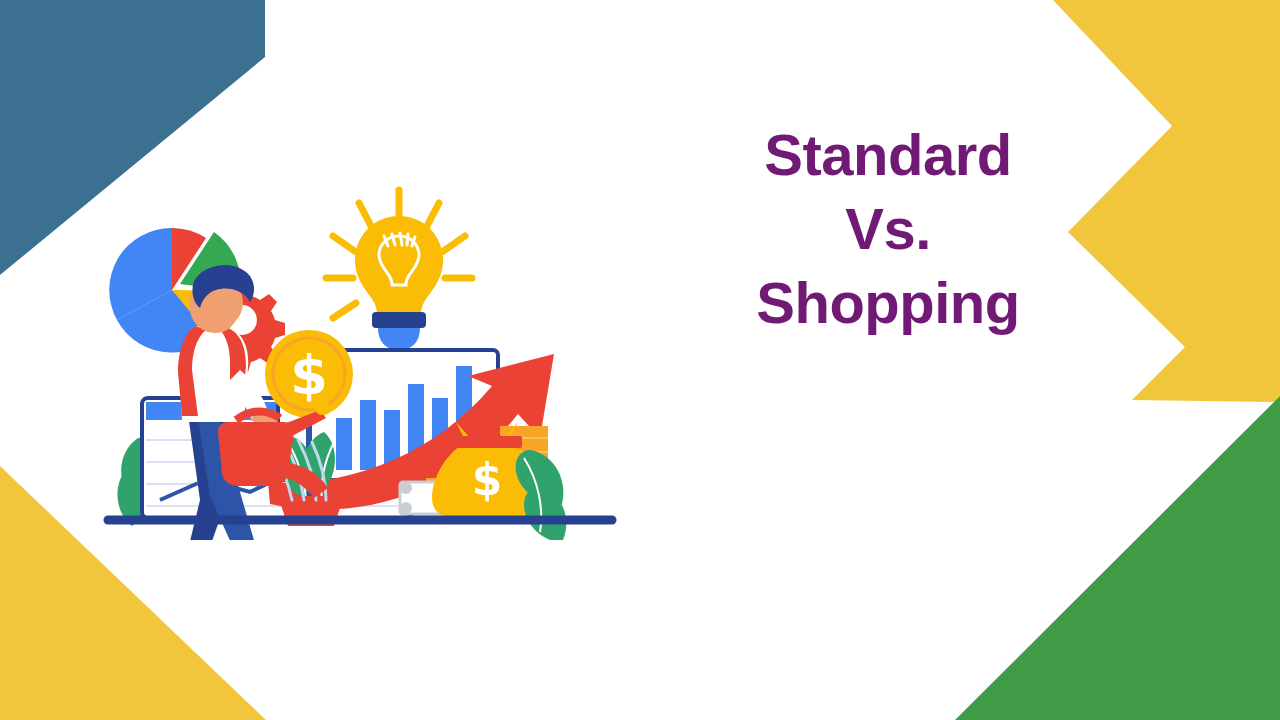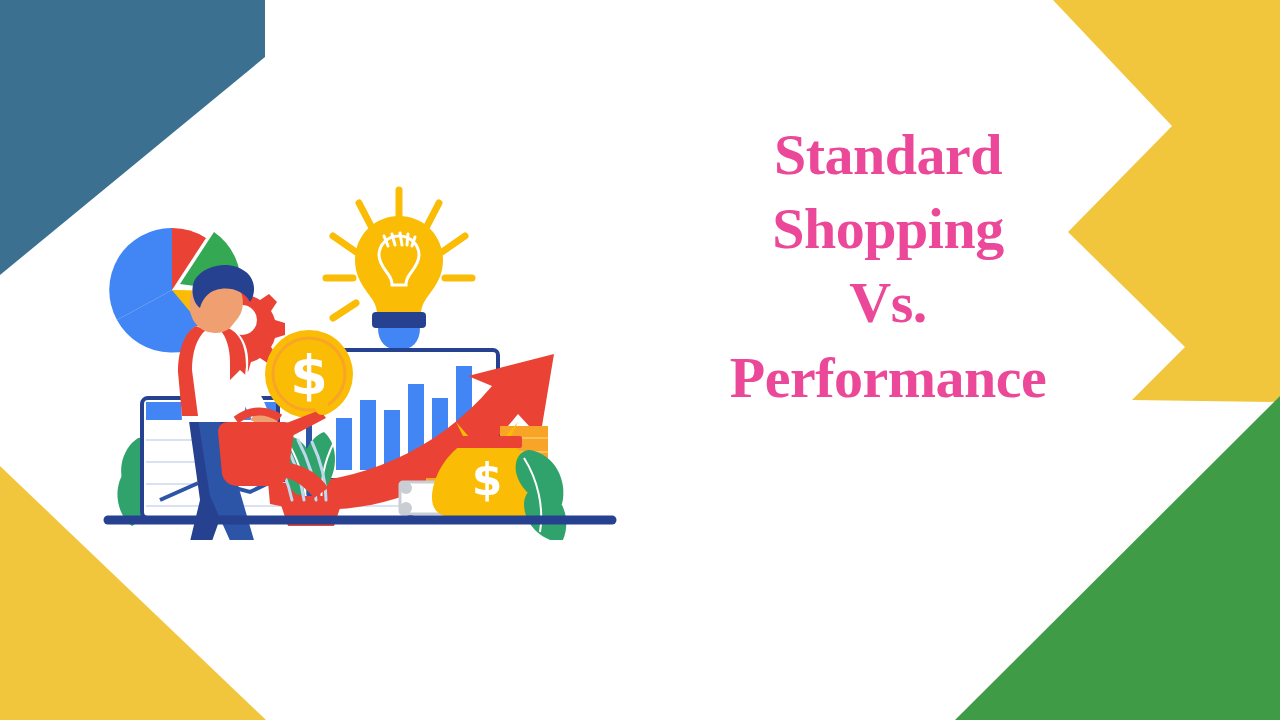--- a/index.html
+++ b/index.html
@@ -28,22 +28,22 @@
   #headline {
     position: absolute;
     left: 672px;
     top: 118px;
     width: 432px;
     text-align: center;
     z-index: 5;
   }
   #headline .hl-line {
     display: block;
-    color: #ec4899;
-    font-family: Liberation Serif, serif;
+    color: #701a75;
+    font-family: Liberation Sans, sans-serif;
     font-weight: bold;
     font-size: 58px;
     line-height: 1.28;
     letter-spacing: -0.5px;
     white-space: nowrap;
   }
 
   
   #illustration {
     position: absolute;
@@ -223,18 +223,17 @@
         <path d="M136 250 q22 -16 44 -2" fill="none" stroke="#EA4335" stroke-width="8"></path>
         <circle cx="222" cy="238" r="7" fill="#FBBC05"></circle>
       </g>
 
       <line x1="8" y1="350" x2="512" y2="350" stroke="#26418F" stroke-width="9" stroke-linecap="round"></line>
     </svg>
   </div>
 
   <div id="headline">
     <span class="hl-line">Standard</span>
+    <span class="hl-line">Vs.</span>
     <span class="hl-line">Shopping</span>
-    <span class="hl-line">Vs.</span>
-    <span class="hl-line">Performance</span>
   </div>
 
 </div>
 
 </body></html>

